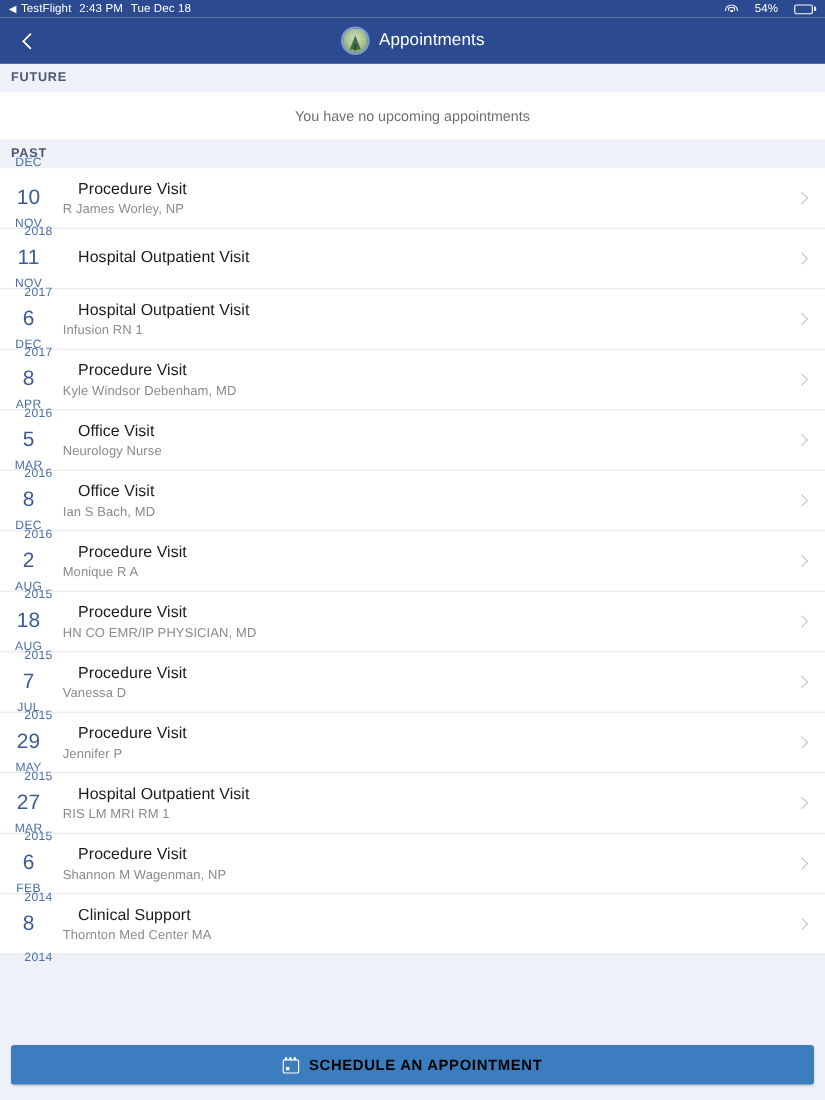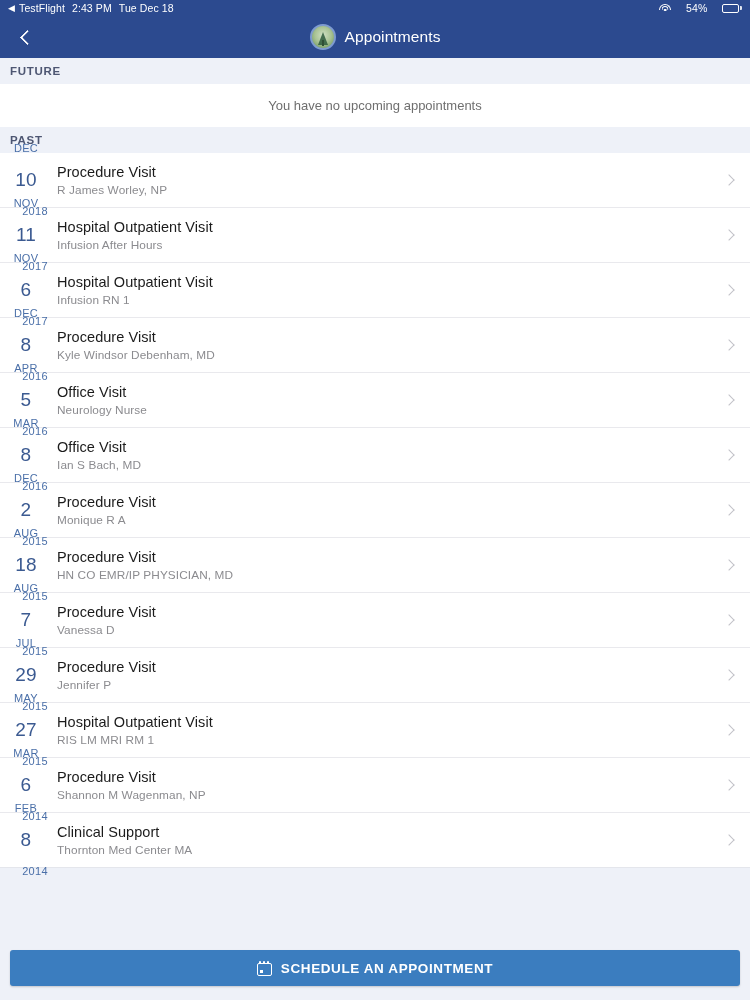--- a/index.html
+++ b/index.html
@@ -85,32 +85,32 @@
   .date-col {
     width:52px; flex:0 0 52px; text-align:center;
     display:flex; flex-direction:column; align-items:center; justify-content:center;
     line-height:1;
     gap:15px;
   }
   .d-month { font-size:11px; color:#4a6fa8; letter-spacing:.3px; margin-bottom:1px; }
   .d-day   { font-size:19px; color:#3b5a91; font-weight:400; letter-spacing:.2px; }
   .d-year  { font-size:11px; color:#4a6fa8; letter-spacing:.3px; margin-top:2px;margin-left:18px; }
   .row-main { flex:1 1 auto; padding-left:5px; min-width:0; }
-  .r-title { font-size:14.5px; color:#1b1b1b; letter-spacing:.05px; margin-bottom:3px; }
+  .r-title { font-size:14.5px; color:#1b1b1b; letter-spacing:.05px; margin-bottom:3px;margin-left:14px; }
   .r-sub   { font-size:11.8px; color:#8b8b8f; letter-spacing:.1px; }
   .chev-right {
     width:8px; height:8px; border-top:1.8px solid #c2c2c8; border-right:1.8px solid #c2c2c8;
     transform:rotate(45deg); flex:0 0 auto; margin-right:3px;
   }
 
   
   .filler { flex:1 1 auto; background:#eef1f8; }
   .footer { flex:0 0 auto; background:#eef1f8; padding:0 10px 14px 10px; }
   .cta {
-    width:100%; height:36px; background:#3b7dbf; color:#ffffff;
+    width:100%; height:36px; background:#3b7dbf; color:#000000;
     border:none; border-radius:3px; cursor:pointer;
     display:flex; align-items:center; justify-content:center; gap:9px;
     font-size:13.5px; letter-spacing:.6px; font-weight:600;
     font-family:"Liberation Sans", sans-serif;
     box-shadow:0 1px 2px rgba(0,0,0,.18);
   }
   .cal-icon { width:15px; height:15px; position:relative; flex:0 0 auto; }
   .cal-icon .body {
     position:absolute; left:0; top:2.5px; width:15px; height:12.5px;
     border:1.7px solid #fff; border-radius:2px;
@@ -175,21 +175,20 @@
         <span class="chev-right"></span>
       </div>
       <div class="row">
         <div class="date-col">
           <span class="d-month">NOV</span>
           <span class="d-day">11</span>
           <span class="d-year">2017</span>
         </div>
         <div class="row-main">
           <div class="r-title">Hospital Outpatient Visit</div>
-          <div class="r-sub">Infusion After Hours</div>
         </div>
         <span class="chev-right"></span>
       </div>
       <div class="row">
         <div class="date-col">
           <span class="d-month">NOV</span>
           <span class="d-day">6</span>
           <span class="d-year">2017</span>
         </div>
         <div class="row-main">

